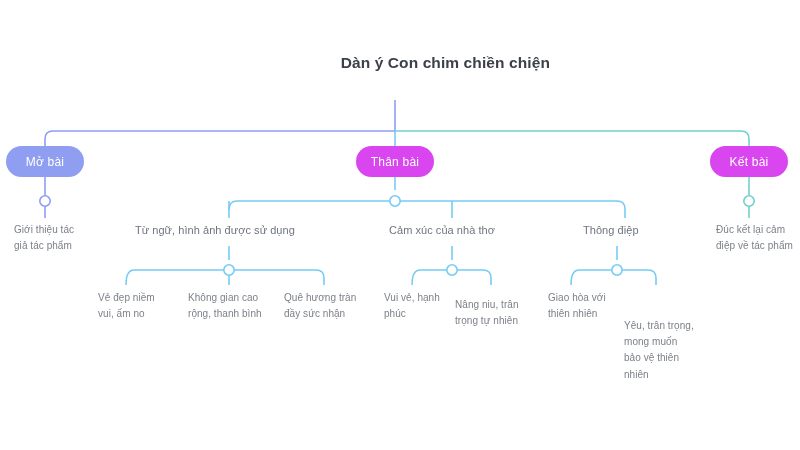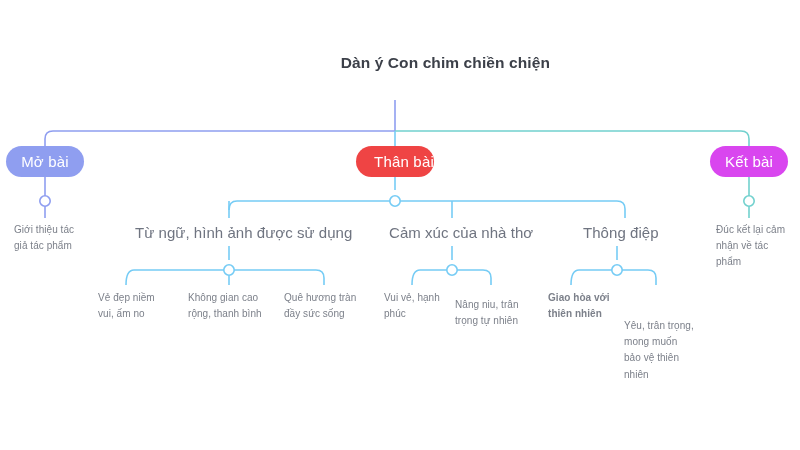--- a/index.html
+++ b/index.html
@@ -39,21 +39,21 @@
     letter-spacing: 0.1px;
   }
   .pill {
     position: absolute;
     height: 31px;
     border-radius: 16px;
     display: flex;
     align-items: center;
     justify-content: center;
     color: #ffffff;
-    font-size: 15px;
+    font-size: 12px;
     font-weight: 500;
     letter-spacing: 0.2px;
     white-space: nowrap;
   }
   #pill-mo-bai {
     left: 6px;
     top: 146px;
     width: 78px;
   }
   #pill-than-bai {
@@ -61,21 +61,21 @@
     top: 146px;
     width: 78px;
   }
   #pill-ket-bai {
     left: 710px;
     top: 146px;
     width: 78px;
   }
   .branch-label {
     position: absolute;
-    font-size: 15px;
+    font-size: 11px;
     color: #6f7480;
     line-height: 1.52;
     letter-spacing: 0.05px;
     white-space: nowrap;
   }
   .leaf-label {
     position: absolute;
     font-size: 10px;
     color: #7c808a;
     line-height: 1.62;
@@ -102,21 +102,21 @@
   #label-thong-diep {
     left: 583px;
     top: 222px;
     text-align: right;
   }
   #leaf-ve-dep      { left: 98px;  top: 290px; width: 74px; }
   #leaf-khong-gian  { left: 188px; top: 290px; width: 80px; }
   #leaf-que-huong   { left: 284px; top: 290px; width: 74px; }
   #leaf-vui-ve      { left: 384px; top: 290px; width: 62px; }
   #leaf-nang-niu    { left: 455px; top: 297px; width: 78px; }
-  #leaf-giao-hoa    { left: 548px; top: 290px; width: 62px; font-weight: bold; }
+  #leaf-giao-hoa    { left: 548px; top: 290px; width: 62px; }
   #leaf-yeu-tran    { left: 624px; top: 290px; width: 72px; margin-top: 28px; }
 </style>
 </head>
 <body>
 
 <div id="mindmap-root">
 
   <svg id="connector-layer" viewBox="0 0 800 450" xmlns="http://www.w3.org/2000/svg">
 
     <path d="M 395 100 L 395 131" fill="none" stroke="#8f9ef0" stroke-width="1.6"></path>
@@ -152,43 +152,43 @@
     <path d="M 571 285 Q 571 270 579 270 L 612 270 M 622 270 L 648 270 Q 656 270 656 278 L 656 285" fill="none" stroke="#76ccf5" stroke-width="1.6"></path>
     <circle cx="617" cy="270" r="5.2" fill="#ffffff" stroke="#76ccf5" stroke-width="1.6"></circle>
   </svg>
 
   <div class="map-title">Dàn ý Con chim chiền chiện</div>
 
   <div class="pill" id="pill-mo-bai" style="background:#8f9ef0;">
     <span>Mở bài</span>
   </div>
 
-  <div class="pill" id="pill-than-bai" style="background:#ef4444;justify-content:flex-end;">
+  <div class="pill" id="pill-than-bai" style="background:#d946ef;">
     <span>Thân bài</span>
   </div>
 
   <div class="pill" id="pill-ket-bai" style="background:#d946ef;">
     <span>Kết bài</span>
   </div>
 
   <div class="leaf-label" id="label-gioi-thieu">Giới thiệu tác giả tác phẩm</div>
 
-  <div class="leaf-label" id="label-duc-ket">Đúc kết lại cảm nhận về tác phẩm</div>
+  <div class="leaf-label" id="label-duc-ket">Đúc kết lại cảm điệp về tác phẩm</div>
 
   <div class="branch-label" id="label-tu-ngu">Từ ngữ, hình ảnh được sử dụng</div>
 
   <div class="branch-label" id="label-cam-xuc">Cảm xúc của nhà thơ</div>
 
   <div class="branch-label" id="label-thong-diep">Thông điệp</div>
 
   <div class="leaf-label" id="leaf-ve-dep">Vẻ đẹp niềm vui, ấm no</div>
 
   <div class="leaf-label" id="leaf-khong-gian">Không gian cao rộng, thanh bình</div>
 
-  <div class="leaf-label" id="leaf-que-huong">Quê hương tràn đầy sức sống</div>
+  <div class="leaf-label" id="leaf-que-huong">Quê hương tràn đầy sức nhận</div>
 
   <div class="leaf-label" id="leaf-vui-ve">Vui vẻ, hạnh phúc</div>
 
   <div class="leaf-label" id="leaf-nang-niu">Nâng niu, trân trọng tự nhiên</div>
 
   <div class="leaf-label" id="leaf-giao-hoa">Giao hòa với thiên nhiên</div>
 
   <div class="leaf-label" id="leaf-yeu-tran">Yêu, trân trọng, mong muốn bảo vệ thiên nhiên</div>
 
 </div>

